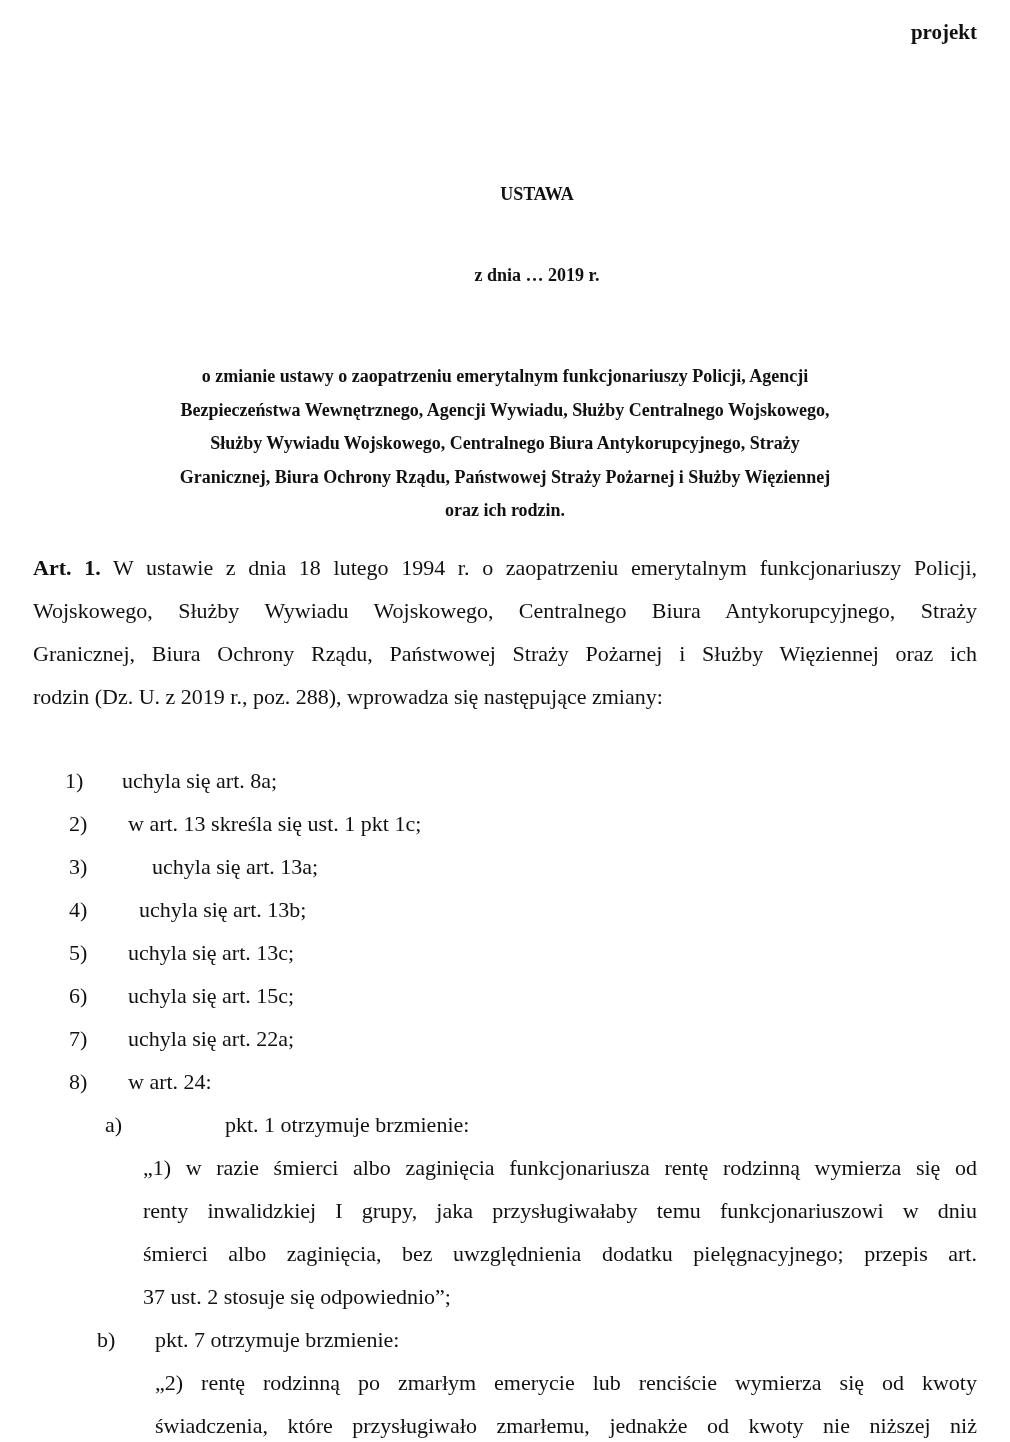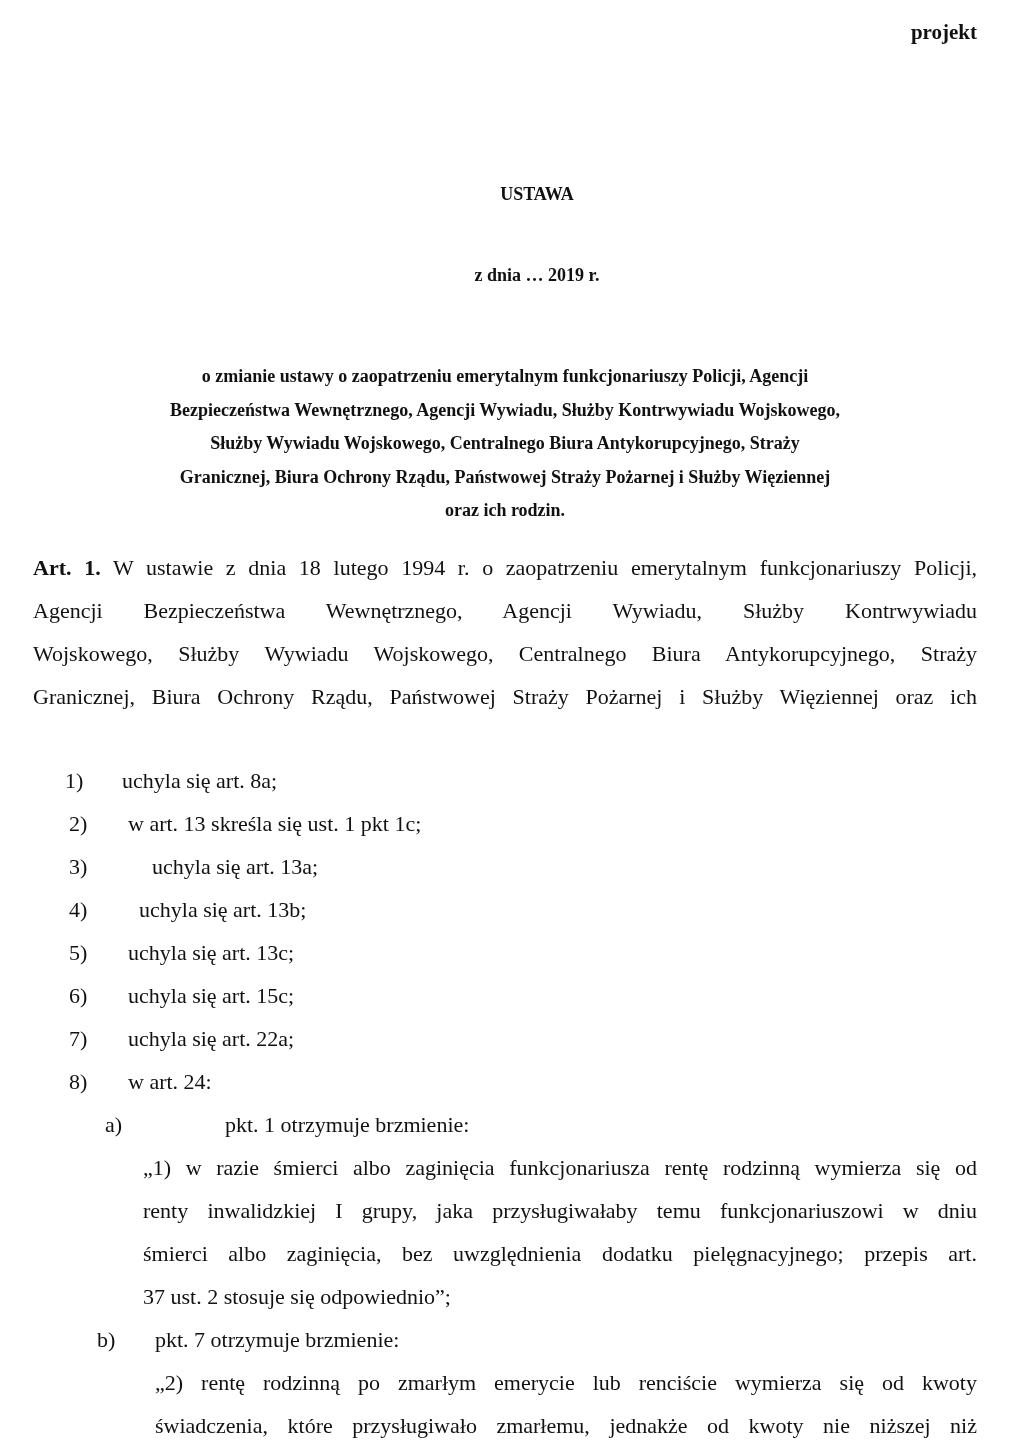--- a/index.html
+++ b/index.html
@@ -40,31 +40,31 @@
 </head>
 <body>
 
 <div class="abs projekt">projekt</div>
 
 <div class="abs title">USTAWA</div>
 <div class="abs date">z dnia … 2019 r.</div>
 
 <div class="subject">
   <div>o zmianie ustawy o zaopatrzeniu emerytalnym funkcjonariuszy Policji, Agencji</div>
-  <div>Bezpieczeństwa Wewnętrznego, Agencji Wywiadu, Służby Kontrwywiadu Wojskowego,</div>
+  <div>Bezpieczeństwa Wewnętrznego, Agencji Wywiadu, Służby Centralnego Wojskowego,</div>
   <div>Służby Wywiadu Wojskowego, Centralnego Biura Antykorupcyjnego, Straży</div>
   <div>Granicznej, Biura Ochrony Rządu, Państwowej Straży Pożarnej i Służby Więziennej</div>
   <div>oraz ich rodzin.</div>
 </div>
 
 <div class="art">
   <span class="line"><b>Art. 1.</b><span> W ustawie z dnia 18 lutego 1994 r. o zaopatrzeniu emerytalnym funkcjonariuszy Policji,</span></span>
-  <span class="line">Agencji Bezpieczeństwa Wewnętrznego, Agencji Wywiadu, Służby Kontrwywiadu</span>
   <span class="line">Wojskowego, Służby Wywiadu Wojskowego, Centralnego Biura Antykorupcyjnego, Straży</span>
   <span class="line">Granicznej, Biura Ochrony Rządu, Państwowej Straży Pożarnej i Służby Więziennej oraz ich</span>
+  <span class="line last">rodzin (Dz. U. z 2019 r., poz. 288), wprowadza się następujące zmiany:</span>
 </div>
 
 <div class="item">
   <span class="num" style="left:65px; top:768px;">1)</span>
   <span class="txt" style="left:122px; top:768px;">uchyla się art. 8a;</span>
 </div>
 <div class="item">
   <span class="num" style="left:69px; top:811px;">2)</span>
   <span class="txt" style="left:128px; top:811px;">w art. 13 skreśla się ust. 1 pkt 1c;</span>
 </div>

